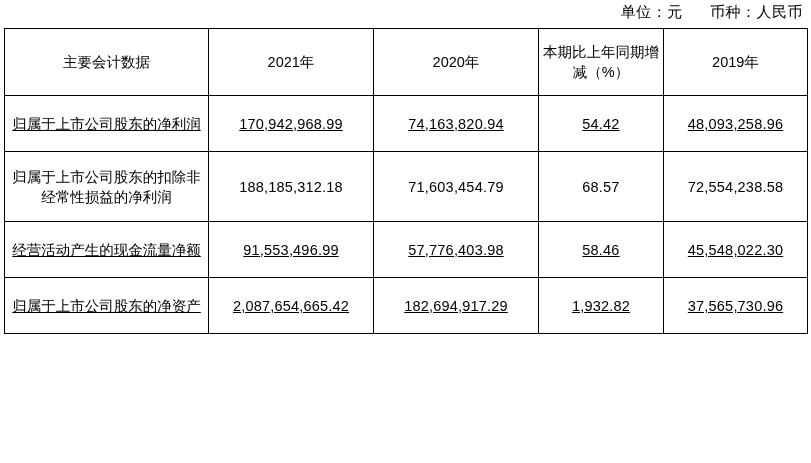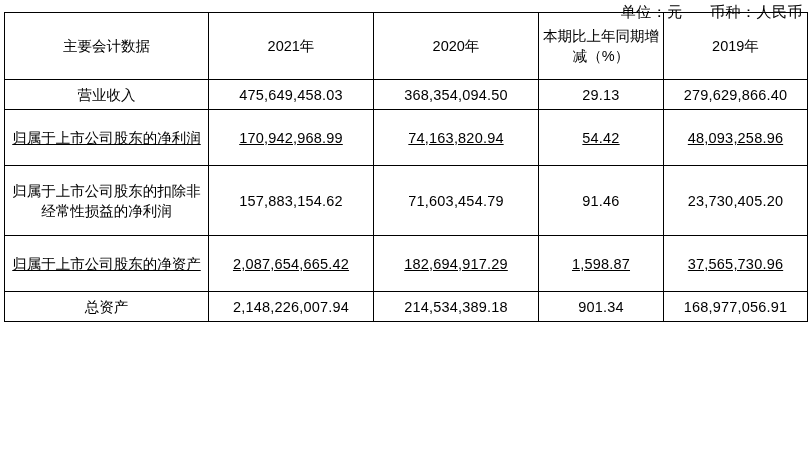--- a/index.html
+++ b/index.html
@@ -28,21 +28,21 @@
     letter-spacing: 0.5px;
     white-space: nowrap;
     line-height: 24px;
   }
   .unit-line .gap {
     display: inline-block;
     width: 18px;
   }
   table.fin {
     position: absolute;
-    top: 12px;
+    top: 28px;
     left: 4px;
     width: 803px;
     border-collapse: collapse;
     table-layout: fixed;
   }
   table.fin td {
     border: 1px solid #000000;
     font-size: 14.5px;
     text-align: center;
     vertical-align: middle;
@@ -91,56 +91,49 @@
     </colgroup>
     <tbody>
       <tr class="hdr">
         <td class="lbl">主要会计数据</td>
         <td class="lbl">2021年</td>
         <td class="lbl">2020年</td>
         <td class="lbl">本期比上年同期增减（%）</td>
         <td class="lbl">2019年</td>
       </tr>
 
-      <tr class="row-h1">
-        <td class="lbl">营业收入</td>
-        <td class="num">475,649,458.03</td>
-        <td class="num">368,354,094.50</td>
-        <td class="num">29.13</td>
-        <td class="num">279,629,866.40</td>
-      </tr>
 
       <tr class="row-h2">
         <td class="lbl">归属于上市公司股东的净利润</td>
         <td class="num">170,942,968.99</td>
         <td class="num">74,163,820.94</td>
         <td class="num">54.42</td>
         <td class="num">48,093,258.96</td>
       </tr>
 
       <tr class="tall3">
         <td class="lbl">归属于上市公司股东的扣除非经常性损益的净利润</td>
-        <td class="num">157,883,154.62</td>
+        <td class="num">188,185,312.18</td>
         <td class="num">71,603,454.79</td>
-        <td class="num">91.46</td>
-        <td class="num">23,730,405.20</td>
+        <td class="num">68.57</td>
+        <td class="num">72,554,238.58</td>
       </tr>
 
+      <tr class="row-h2">
+        <td class="lbl">经营活动产生的现金流量净额</td>
+        <td class="num">91,553,496.99</td>
+        <td class="num">57,776,403.98</td>
+        <td class="num">58.46</td>
+        <td class="num">45,548,022.30</td>
+      </tr>
 
 
       <tr class="row-h2">
         <td class="lbl">归属于上市公司股东的净资产</td>
         <td class="num">2,087,654,665.42</td>
         <td class="num">182,694,917.29</td>
-        <td class="num">1,598.87</td>
+        <td class="num">1,932.82</td>
         <td class="num">37,565,730.96</td>
       </tr>
 
-      <tr class="row-h1">
-        <td class="lbl">总资产</td>
-        <td class="num">2,148,226,007.94</td>
-        <td class="num">214,534,389.18</td>
-        <td class="num">901.34</td>
-        <td class="num">168,977,056.91</td>
-      </tr>
     </tbody>
   </table>
 </div>
 
 </body></html>

